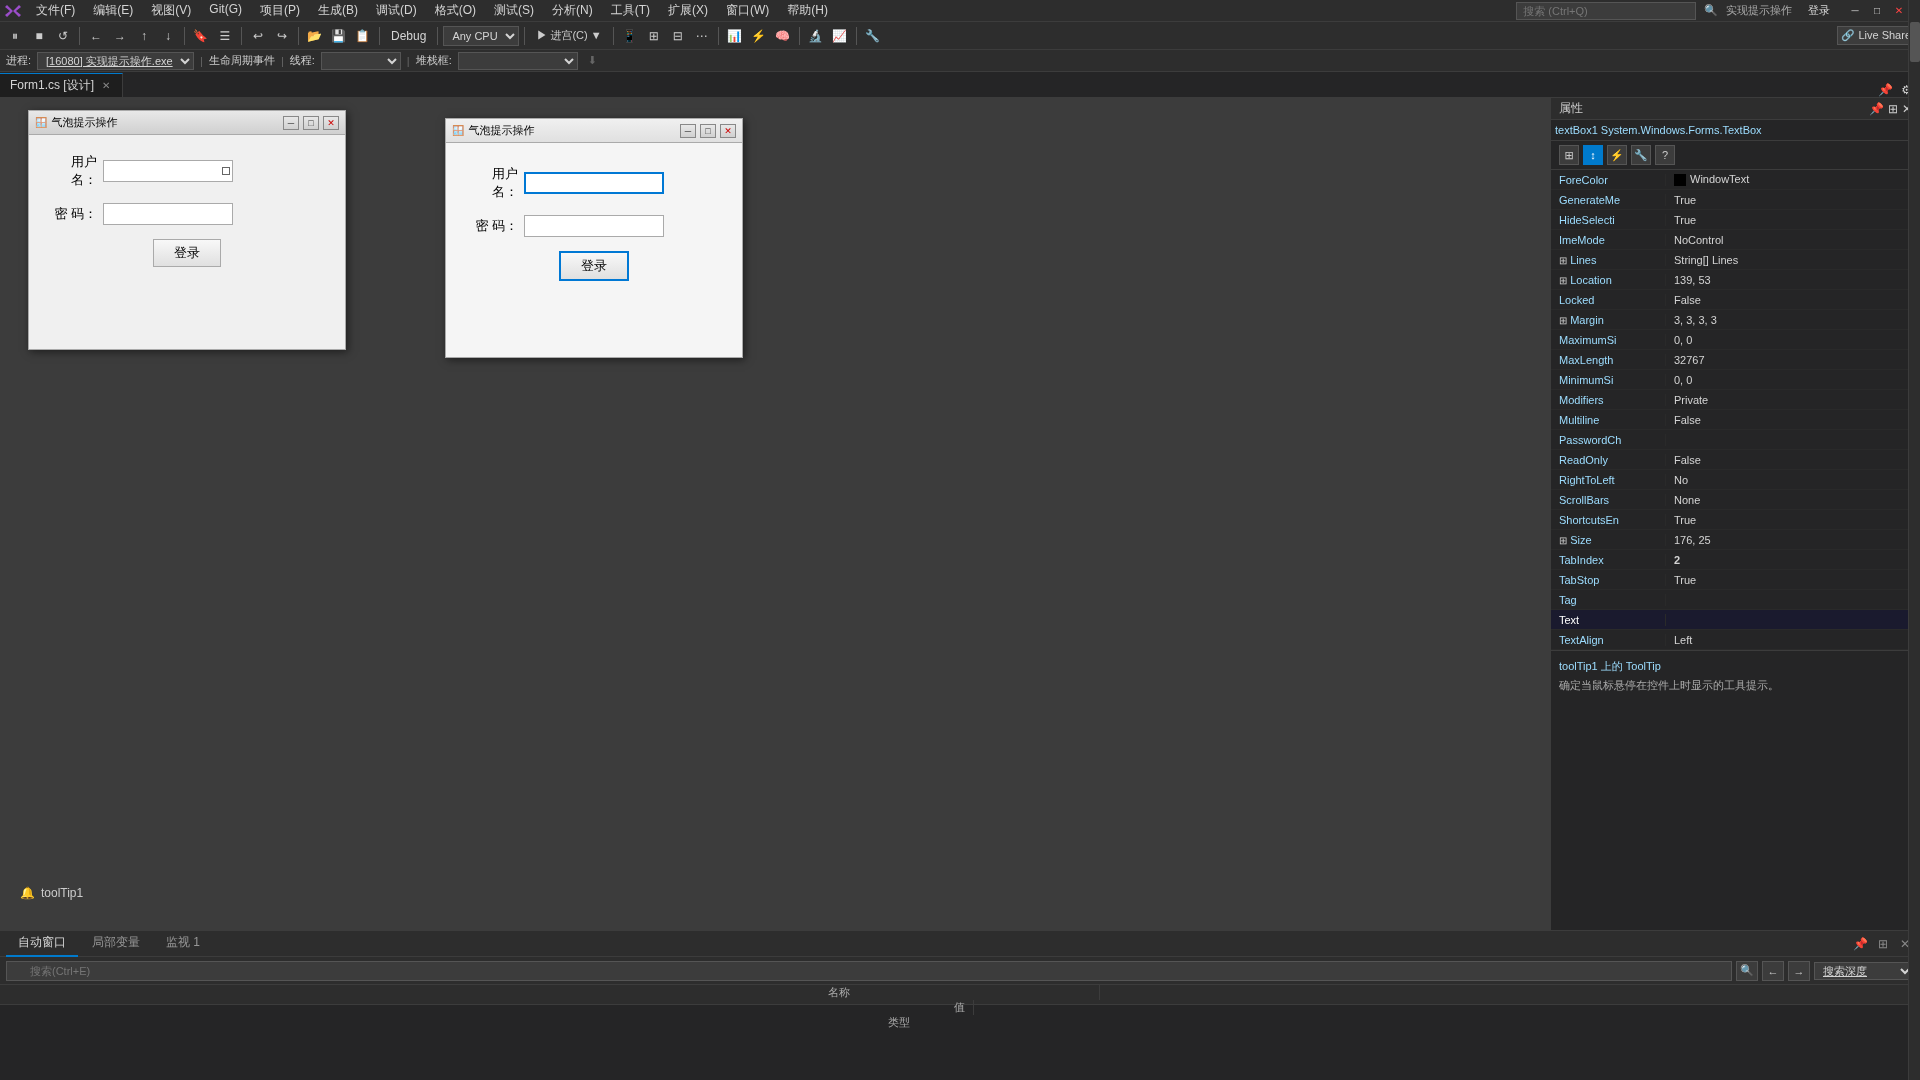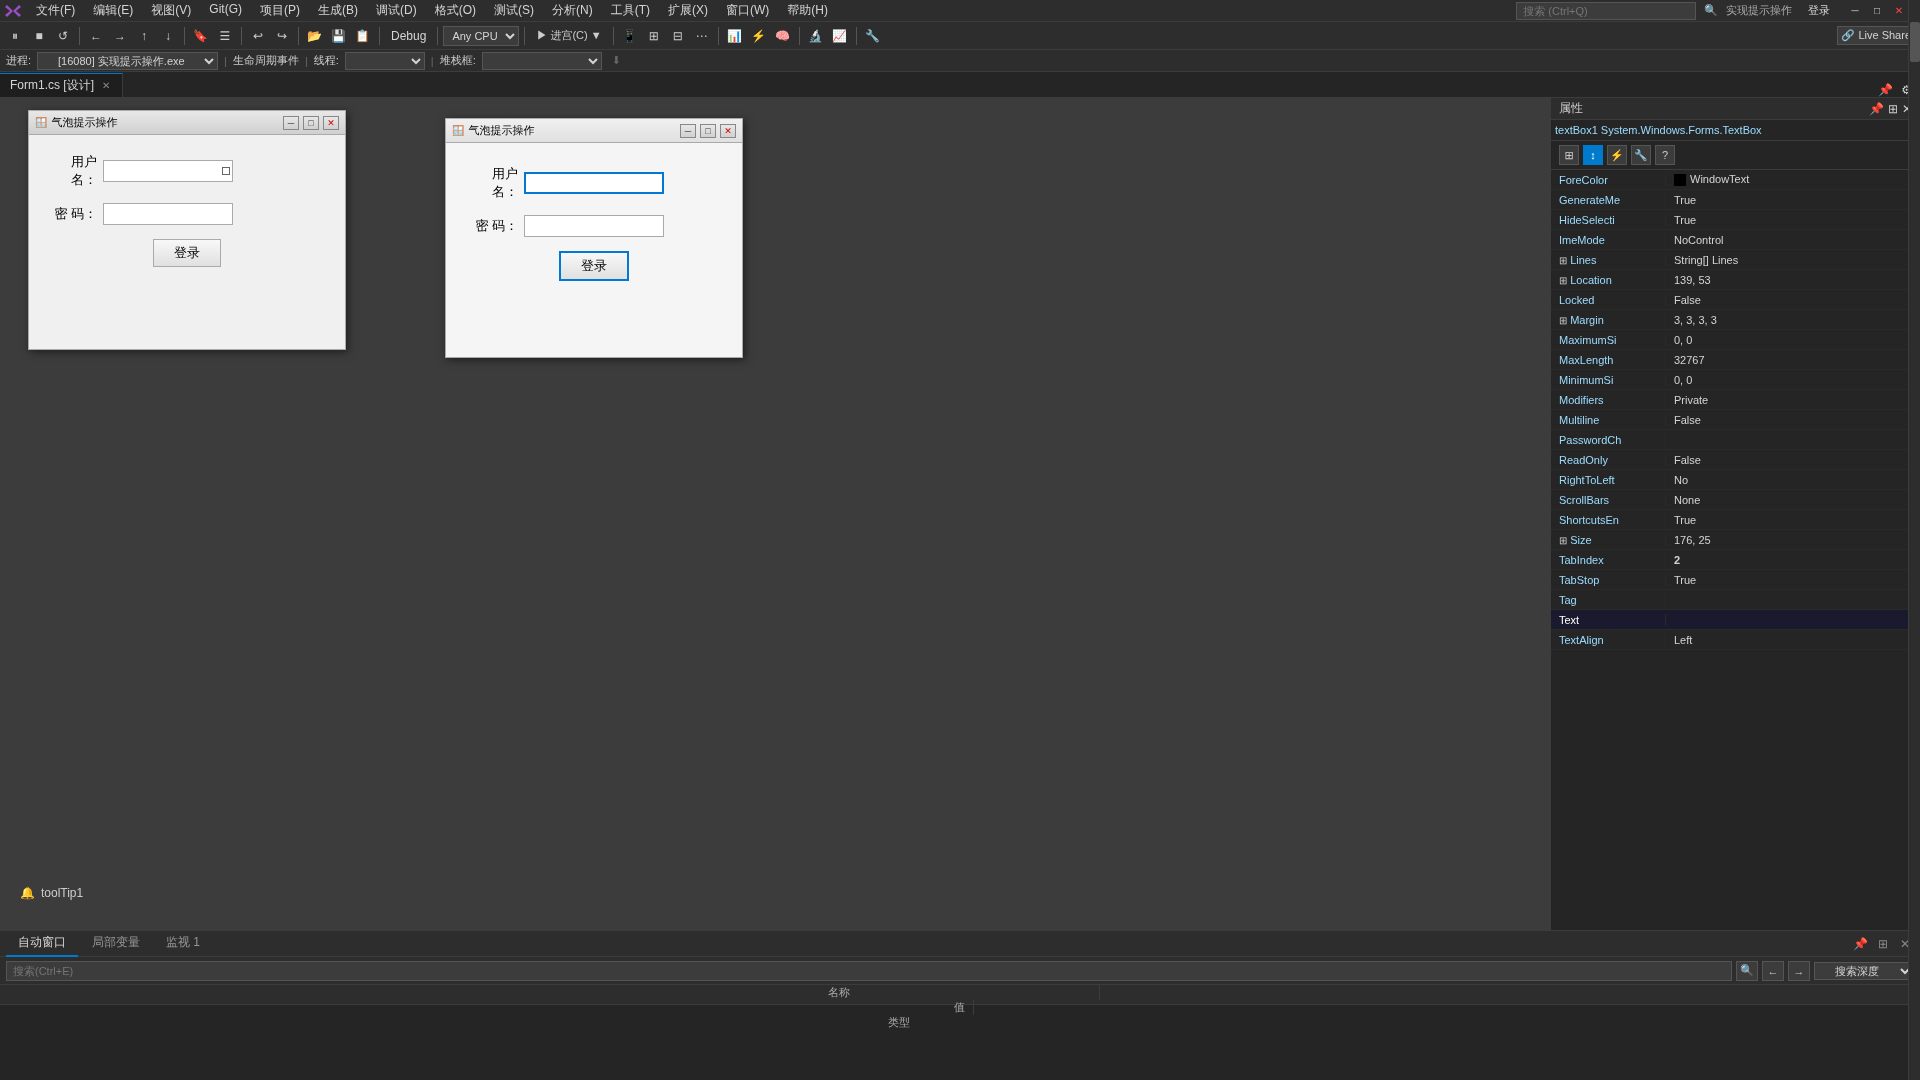--- a/index.html
+++ b/index.html
@@ -123,22 +123,23 @@
       border-bottom: 1px solid #3c3c3c;
       gap: 6px;
       font-size: 11px;
       color: #ccc;
     }
     .process-dropdown {
       background: #3c3c3c;
       border: 1px solid #555;
       color: #d4d4d4;
       font-size: 11px;
-      padding: 1px 16px;
+      padding: 1px 4px;
       height: 18px;
+      text-decoration: underline;
     }
     .process-sep { color: #666; }
 
     
     #tabs-bar {
       height: 26px;
       background: #252526;
       display: flex;
       align-items: flex-end;
       border-bottom: 1px solid #3c3c3c;
@@ -316,21 +317,21 @@
       align-items: center;
       padding: 0 6px;
       gap: 4px;
       border-bottom: 1px solid #3c3c3c;
     }
     .search-input {
       flex: 1;
       background: #3c3c3c;
       border: 1px solid #555;
       color: #d4d4d4;
-      padding: 2px 6px;
+      padding: 2px 23px;
       font-size: 11px;
       height: 20px;
     }
     .search-btn {
       width: 22px; height: 20px;
       background: #3c3c3c;
       border: 1px solid #555;
       color: #ccc;
       cursor: pointer;
       display: flex; align-items: center; justify-content: center;
@@ -761,20 +762,24 @@
       <div class="prop-row" style="background:#1a1a2e;">
         <span class="prop-name" style="color:#fff;">Text</span>
         <span class="prop-value bold"></span>
       </div>
       <div class="prop-row">
         <span class="prop-name">TextAlign</span>
         <span class="prop-value">Left</span>
       </div>
 
     </div>
+    <div class="props-tooltip">
+      <div class="props-tooltip-title">toolTip1 上的 ToolTip</div>
+      <div>确定当鼠标悬停在控件上时显示的工具提示。</div>
+    </div>
   </div>
 </div>
 
 <div id="bottom-panel">
   <div id="bottom-tabs">
     <div class="bottom-tab active">自动窗口</div>
     <div class="bottom-tab">局部变量</div>
     <div class="bottom-tab">监视 1</div>
     <div class="bottom-tab-icons">
       <div class="bottom-tab-icon">📌</div>

